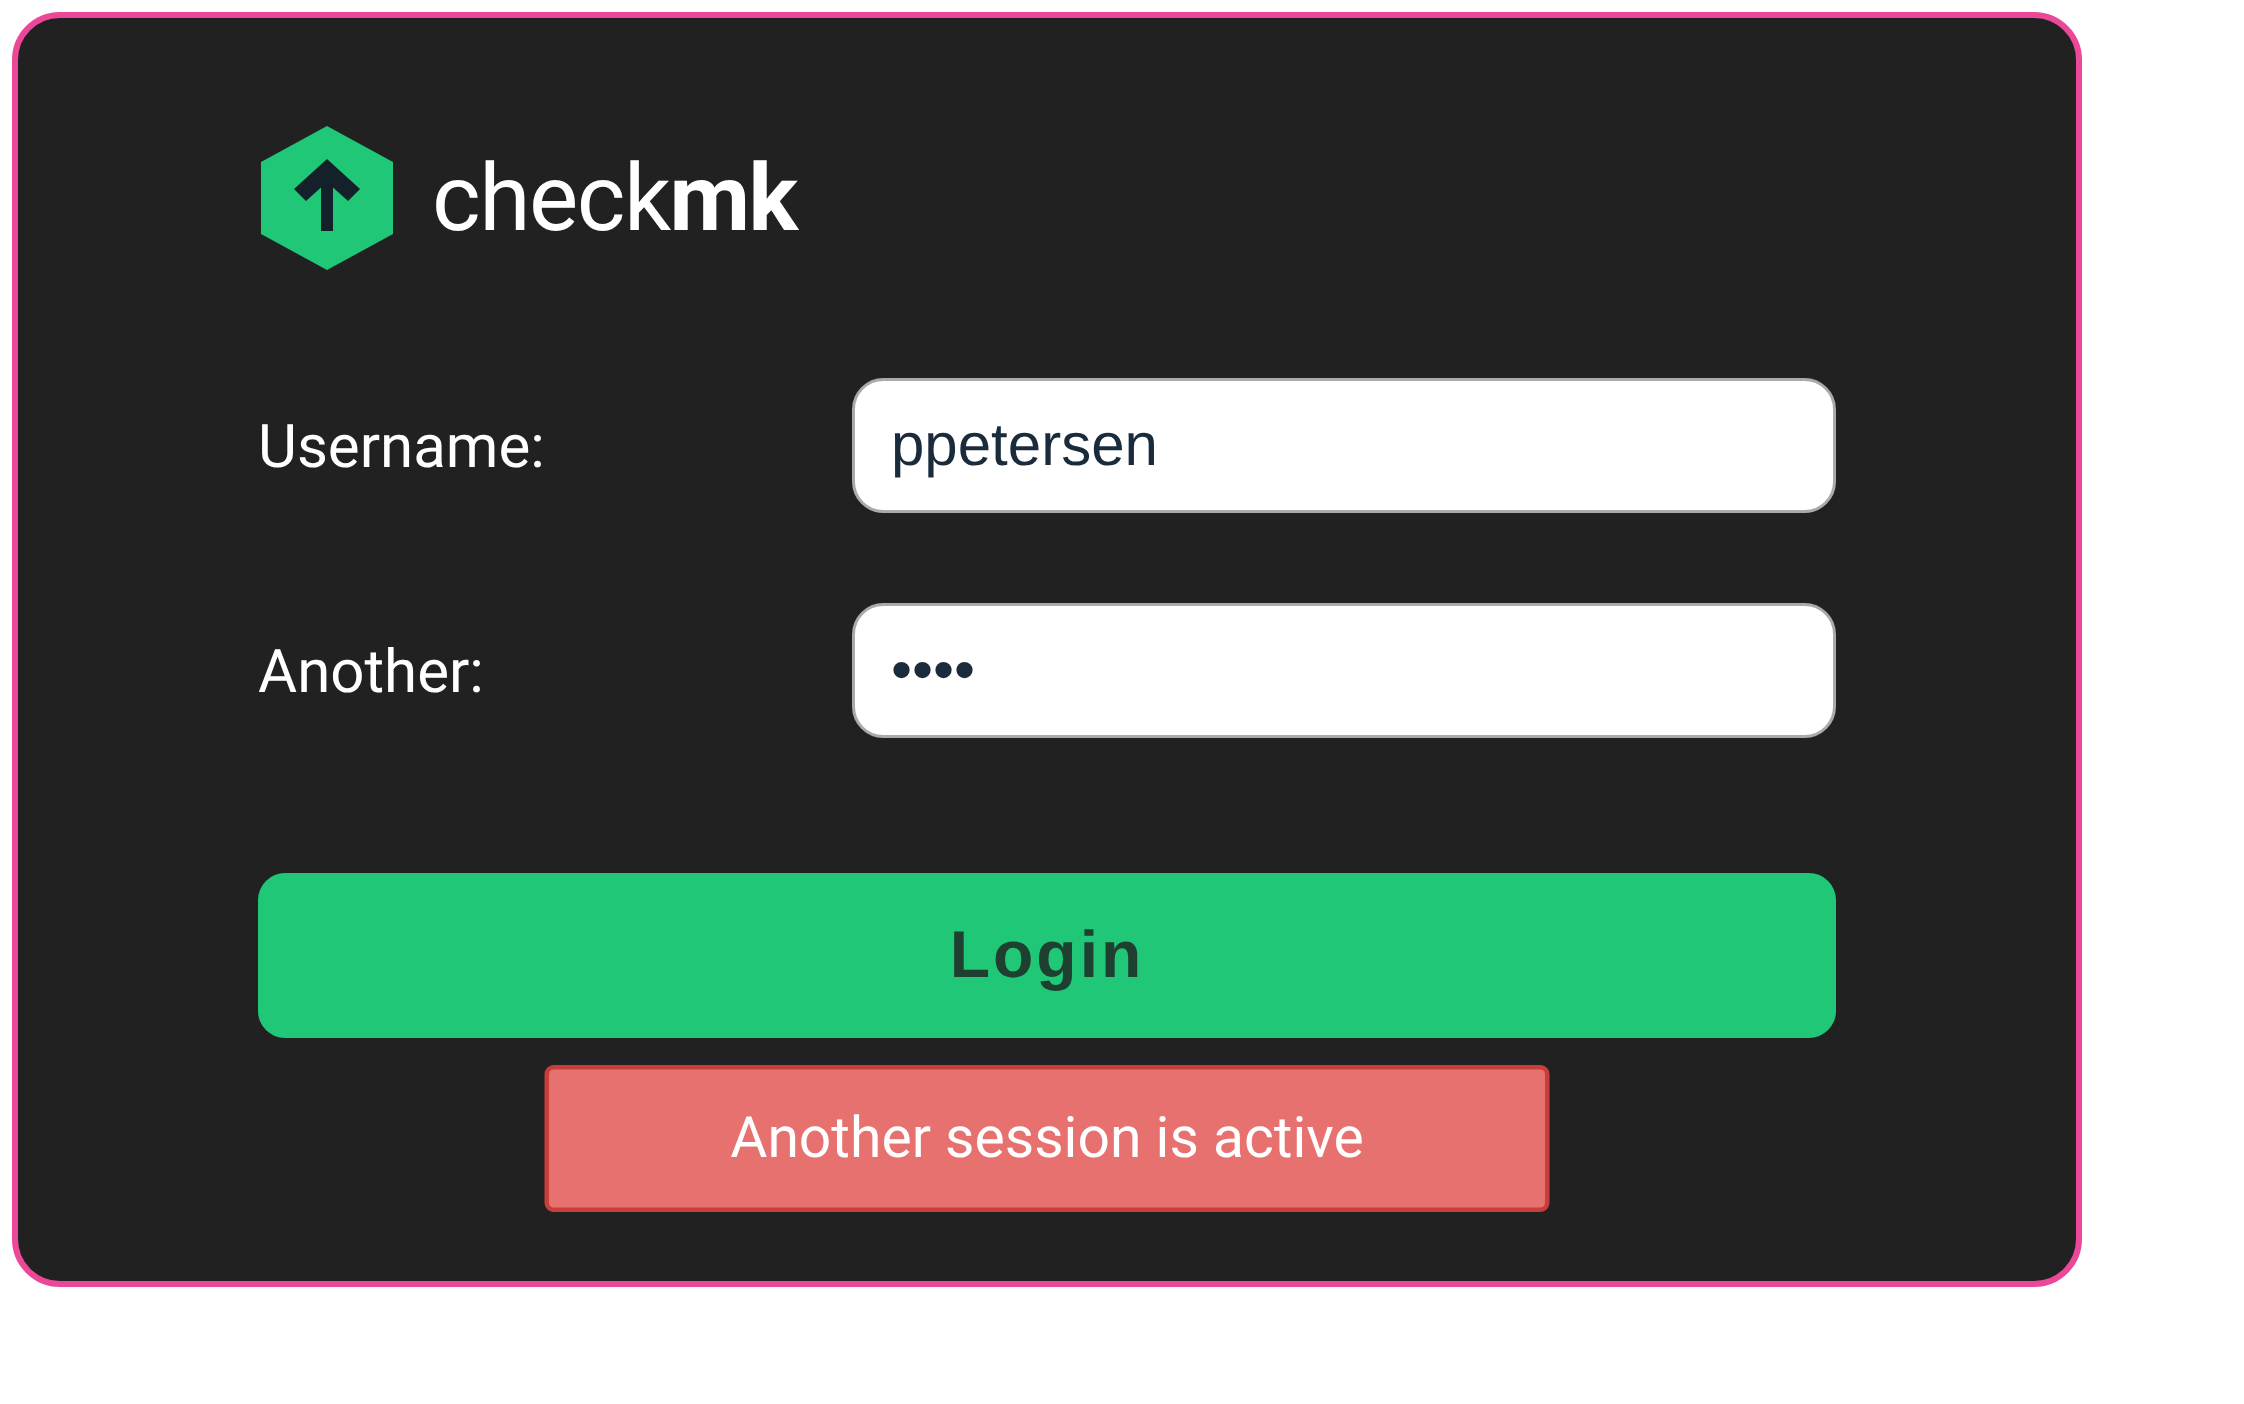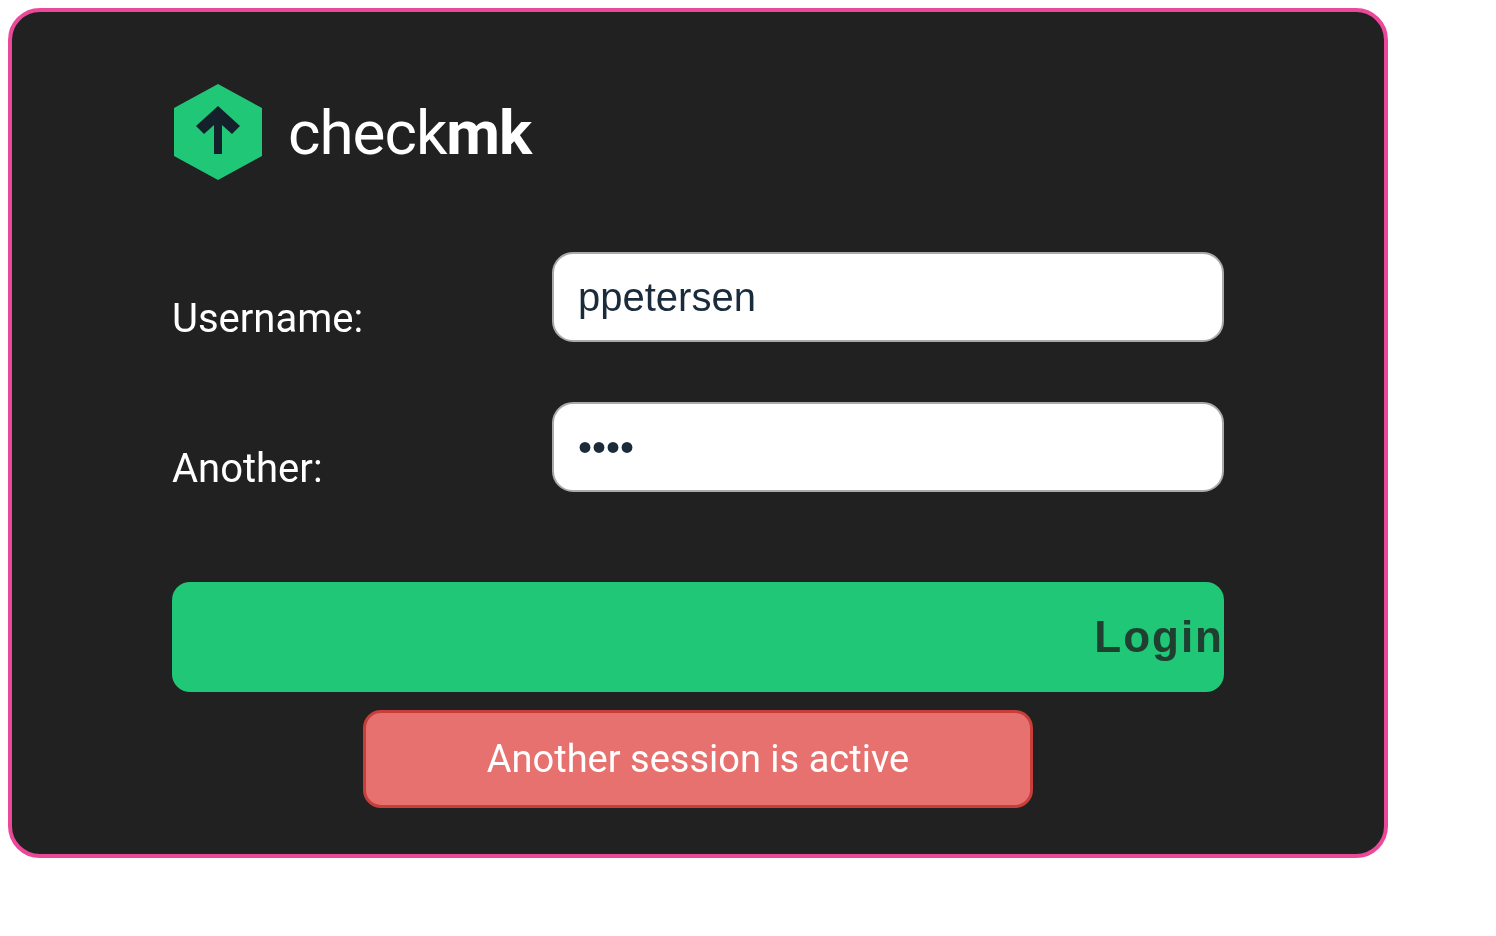--- a/index.html
+++ b/index.html
@@ -40,22 +40,23 @@
       font-size: 62px;
       color: #fff;
       font-weight: 400;
       letter-spacing: -1px;
     }
     .logo-text .bold {
       font-weight: 700;
     }
     .form-row {
       display: flex;
-      align-items: flex-end;
+      align-items: center;
       margin-bottom: 60px;
+      gap: 16px;
     }
     .form-label {
       width: 380px;
       color: #fff;
       font-size: 40px;
       font-weight: 400;
     }
     .form-input {
       flex: 1;
       height: 90px;
@@ -72,32 +73,31 @@
       height: 110px;
       background: #1fc777;
       border: none;
       border-radius: 18px;
       font-size: 44px;
       font-weight: 700;
       color: #1f4030;
       letter-spacing: 2px;
       cursor: pointer;
       margin-top: 30px;
-      text-align: right;
     }
     .error-banner {
       margin: 18px auto 0 auto;
       width: 670px;
       background: #e6716e;
       border: 3px solid #c73e3a;
       color: #fff;
       font-size: 38px;
       text-align: center;
       padding: 24px 30px;
-      border-radius: 18px;
+      border-radius: 6px;
     }
   </style>
 </head>
 <body>
 
 <div class="login-container">
   <div class="logo-wrap">
     <div class="logo-hex">
       <svg viewBox="0 0 92 100" width="92" height="100">
         <polygon points="46,2 90,26 90,74 46,98 2,74 2,26" fill="#1fc777"></polygon>

